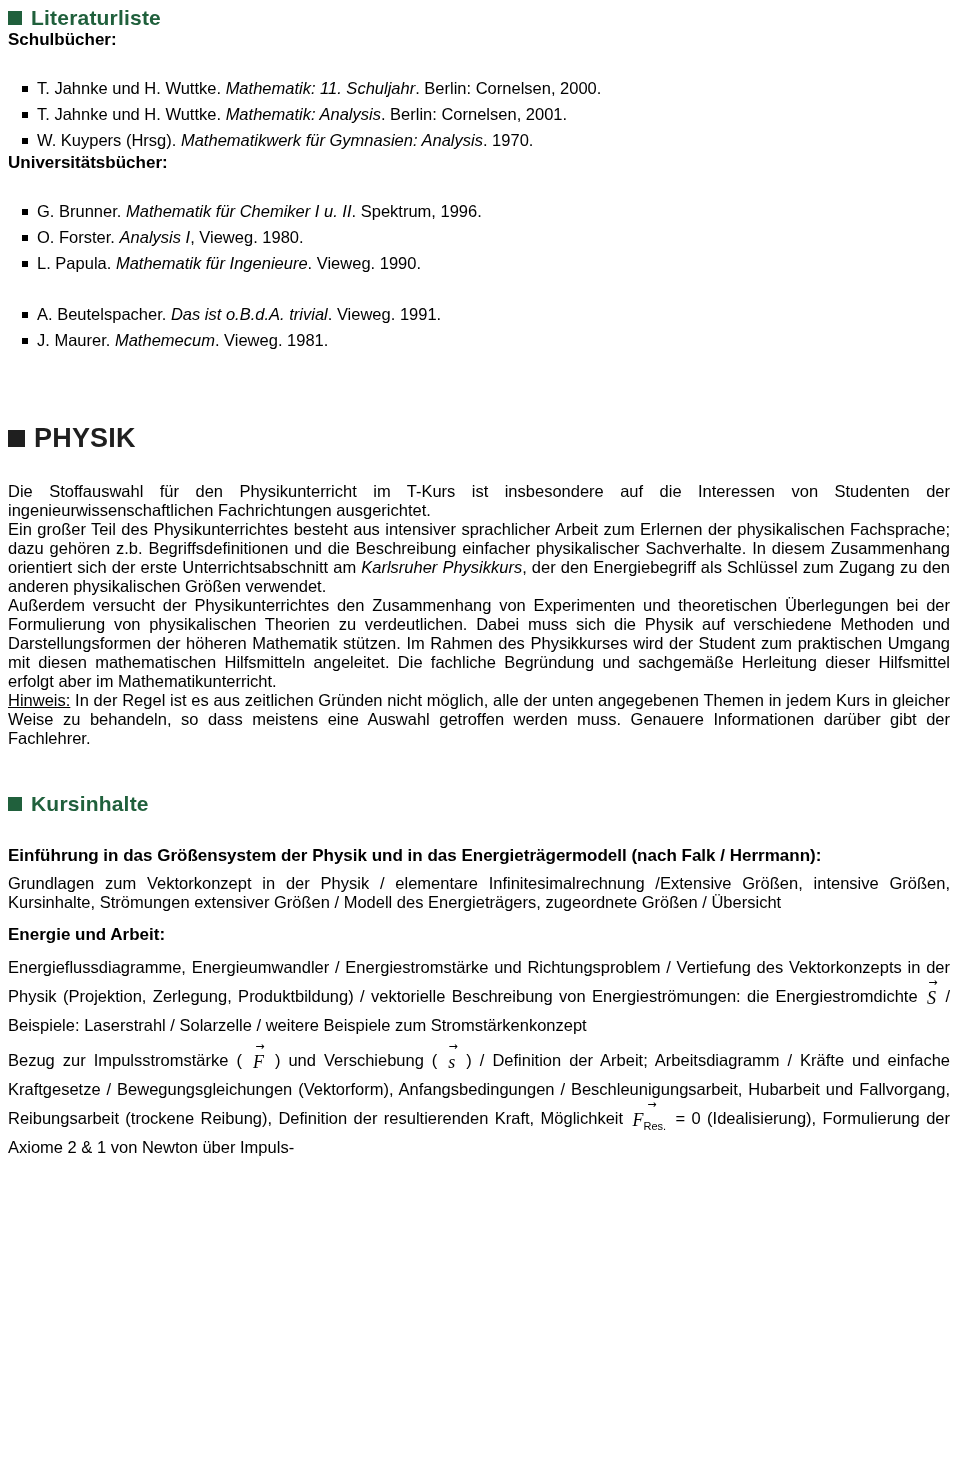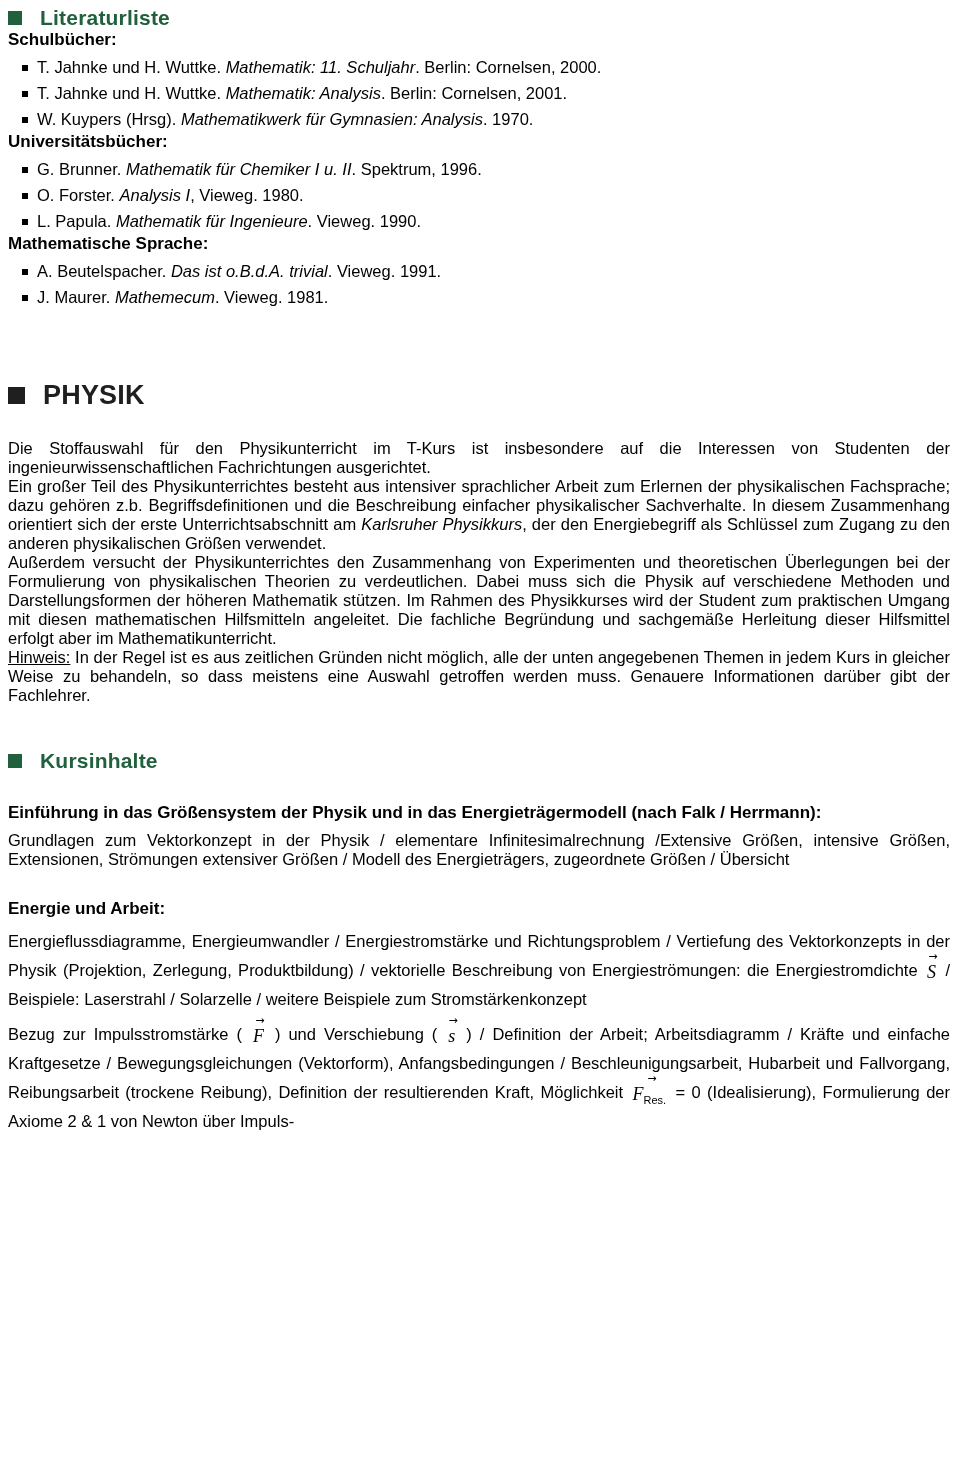--- a/index.html
+++ b/index.html
@@ -5,40 +5,40 @@
   :root{
     --accentGreen:#20603c;
     --headingDark:#1f1f1f;
   }
   *{margin:0;padding:0;box-sizing:border-box;}
   html,body{background:#ffffff;}
   body{font-family:"Liberation Sans","DejaVu Sans",sans-serif;color:#000;}
   .page{position:relative;width:960px;height:1481px;background:#fff;padding:6px 10px 0 8px;overflow:hidden;}
 
   
-  .sec-title{display:flex;align-items:center;gap:18px;text-align:center;}
+  .sec-title{display:flex;align-items:center;gap:9px;text-align:center;}
   .sq{flex:0 0 auto;display:inline-block;}
   .sq-green{width:14px;height:14px;background:var(--accentGreen);}
   .sq-dark{width:17px;height:17px;background:var(--headingDark);}
   .sec-title-text{font-weight:bold;font-size:21px;color:var(--accentGreen);letter-spacing:0.2px;}
   .sec-title-text.big{font-size:27px;color:var(--headingDark);}
 
   .sub-head{font-weight:bold;font-size:17px;}
-  .lit-list{list-style:none;margin-top:4px;}
+  .lit-list{list-style:none;margin-top:25px;}
   .lit-item{font-size:16.5px;line-height:26px;padding-left:14px;}
   .bullet{display:inline-block;width:6px;height:6px;background:#000;margin-right:9px;vertical-align:2px;}
   .lit-item i{font-style:italic;}
 
   .physik-sec{margin-top:70px;}
   .body-p{font-size:16.5px;line-height:19px;text-align:justify;}
   .first-p{margin-top:28px;}
   .underline{text-decoration:underline;}
 
   .kurs-sec{margin-top:44px;}
-  .k-head{font-weight:bold;font-size:17px;line-height:24px;text-align:justify;margin-top:28px;}
+  .k-head{font-weight:bold;font-size:17px;line-height:24px;text-align:justify;margin-top:11px;}
   .k-head.first{margin-top:28px;}
   .k-text{margin-top:6px;}
   .formula-p{line-height:29px;}
 
   
   .vec{display:inline-block;position:relative;font-family:"Liberation Serif","DejaVu Serif",serif;font-style:italic;font-size:18px;line-height:1;padding:1px 3px 0 3px;vertical-align:-2px;}
   .vec .arr{position:absolute;left:55%;top:-11px;transform:translateX(-50%);font-size:11px;font-style:normal;font-family:"DejaVu Sans",sans-serif;letter-spacing:-1px;}
   .vec .vsub{font-size:11px;font-style:normal;font-family:"Liberation Sans",sans-serif;vertical-align:-4px;}
 </style>
 </head>
@@ -58,21 +58,20 @@
     <li class="lit-item"><span class="bullet"></span><span>W. Kuypers (Hrsg). </span><i>Mathematikwerk für Gymnasien: Analysis</i><span>. 1970.</span></li>
   </ul>
 
   <div class="sub-head">Universitätsbücher:</div>
   <ul class="lit-list">
     <li class="lit-item"><span class="bullet"></span><span>G. Brunner. </span><i>Mathematik für Chemiker I u. II</i><span>. Spektrum, 1996.</span></li>
     <li class="lit-item"><span class="bullet"></span><span>O. Forster. </span><i>Analysis I</i><span>, Vieweg. 1980.</span></li>
     <li class="lit-item"><span class="bullet"></span><span>L. Papula. </span><i>Mathematik für Ingenieure</i><span>. Vieweg. 1990.</span></li>
   </ul>
 
-  <div class="sub-head">Mathematische Sprache:</div>
   <ul class="lit-list">
     <li class="lit-item"><span class="bullet"></span><span>A. Beutelspacher. </span><i>Das ist o.B.d.A. trivial</i><span>. Vieweg. 1991.</span></li>
     <li class="lit-item"><span class="bullet"></span><span>J. Maurer. </span><i>Mathemecum</i><span>. Vieweg. 1981.</span></li>
   </ul>
 
   <div class="physik-sec">
     <div class="sec-title">
       <span class="sq sq-dark"></span>
       <span class="sec-title-text big">PHYSIK</span>
     </div>
@@ -86,21 +85,21 @@
     <p class="body-p"><span class="underline">Hinweis:</span><span> In der Regel ist es aus zeitlichen Gründen nicht möglich, alle der unten angegebenen Themen in jedem Kurs in gleicher Weise zu behandeln, so dass meistens eine Auswahl getroffen werden muss. Genauere Informationen darüber gibt der Fachlehrer.</span></p>
   </div>
 
   <div class="kurs-sec">
     <div class="sec-title">
       <span class="sq sq-green"></span>
       <span class="sec-title-text">Kursinhalte</span>
     </div>
 
     <div class="k-head first">Einführung in das Größensystem der Physik und in das Energieträgermodell (nach Falk / Herrmann):</div>
-    <p class="body-p k-text"><span>Grundlagen zum Vektorkonzept in der Physik / elementare Infinitesimalrechnung /Extensive Größen, intensive Größen, Extensionen, Strömungen extensiver Größen / Modell des Energieträgers, zugeordnete Größen / Übersicht</span></p>
+    <p class="body-p k-text"><span>Grundlagen zum Vektorkonzept in der Physik / elementare Infinitesimalrechnung /Extensive Größen, intensive Größen, Kursinhalte, Strömungen extensiver Größen / Modell des Energieträgers, zugeordnete Größen / Übersicht</span></p>
 
     <div class="k-head">Energie und Arbeit:</div>
     <p class="body-p k-text formula-p"><span>Energieflussdiagramme, Energieumwandler / Energiestromstärke und Richtungsproblem / Vertiefung des Vektorkonzepts in der Physik (Projektion, Zerlegung, Produktbildung) / vektorielle Beschreibung von Energieströmungen: die Energiestromdichte </span><span class="vec"><span class="arr">→</span><span>S</span></span><span> / Beispiele: Laserstrahl / Solarzelle / weitere Beispiele zum Stromstärkenkonzept</span></p>
 
     <p class="body-p k-text formula-p"><span>Bezug zur Impulsstromstärke ( </span><span class="vec"><span class="arr">→</span><span>F</span></span><span> ) und Verschiebung ( </span><span class="vec"><span class="arr">→</span><span>s</span></span><span> ) / Definition der Arbeit; Arbeitsdiagramm / Kräfte und einfache Kraftgesetze / Bewegungsgleichungen (Vektorform), Anfangsbedingungen / Beschleunigungsarbeit, Hubarbeit und Fallvorgang, Reibungsarbeit (trockene Reibung), Definition der resultierenden Kraft, Möglichkeit </span><span class="vec"><span class="arr">→</span><span>F</span><sub class="vsub">Res.</sub></span><span> = 0 (Idealisierung), Formulierung der Axiome 2 &amp; 1 von Newton über Impuls-</span></p>
   </div>
 
 </div>
 
 </body></html>

